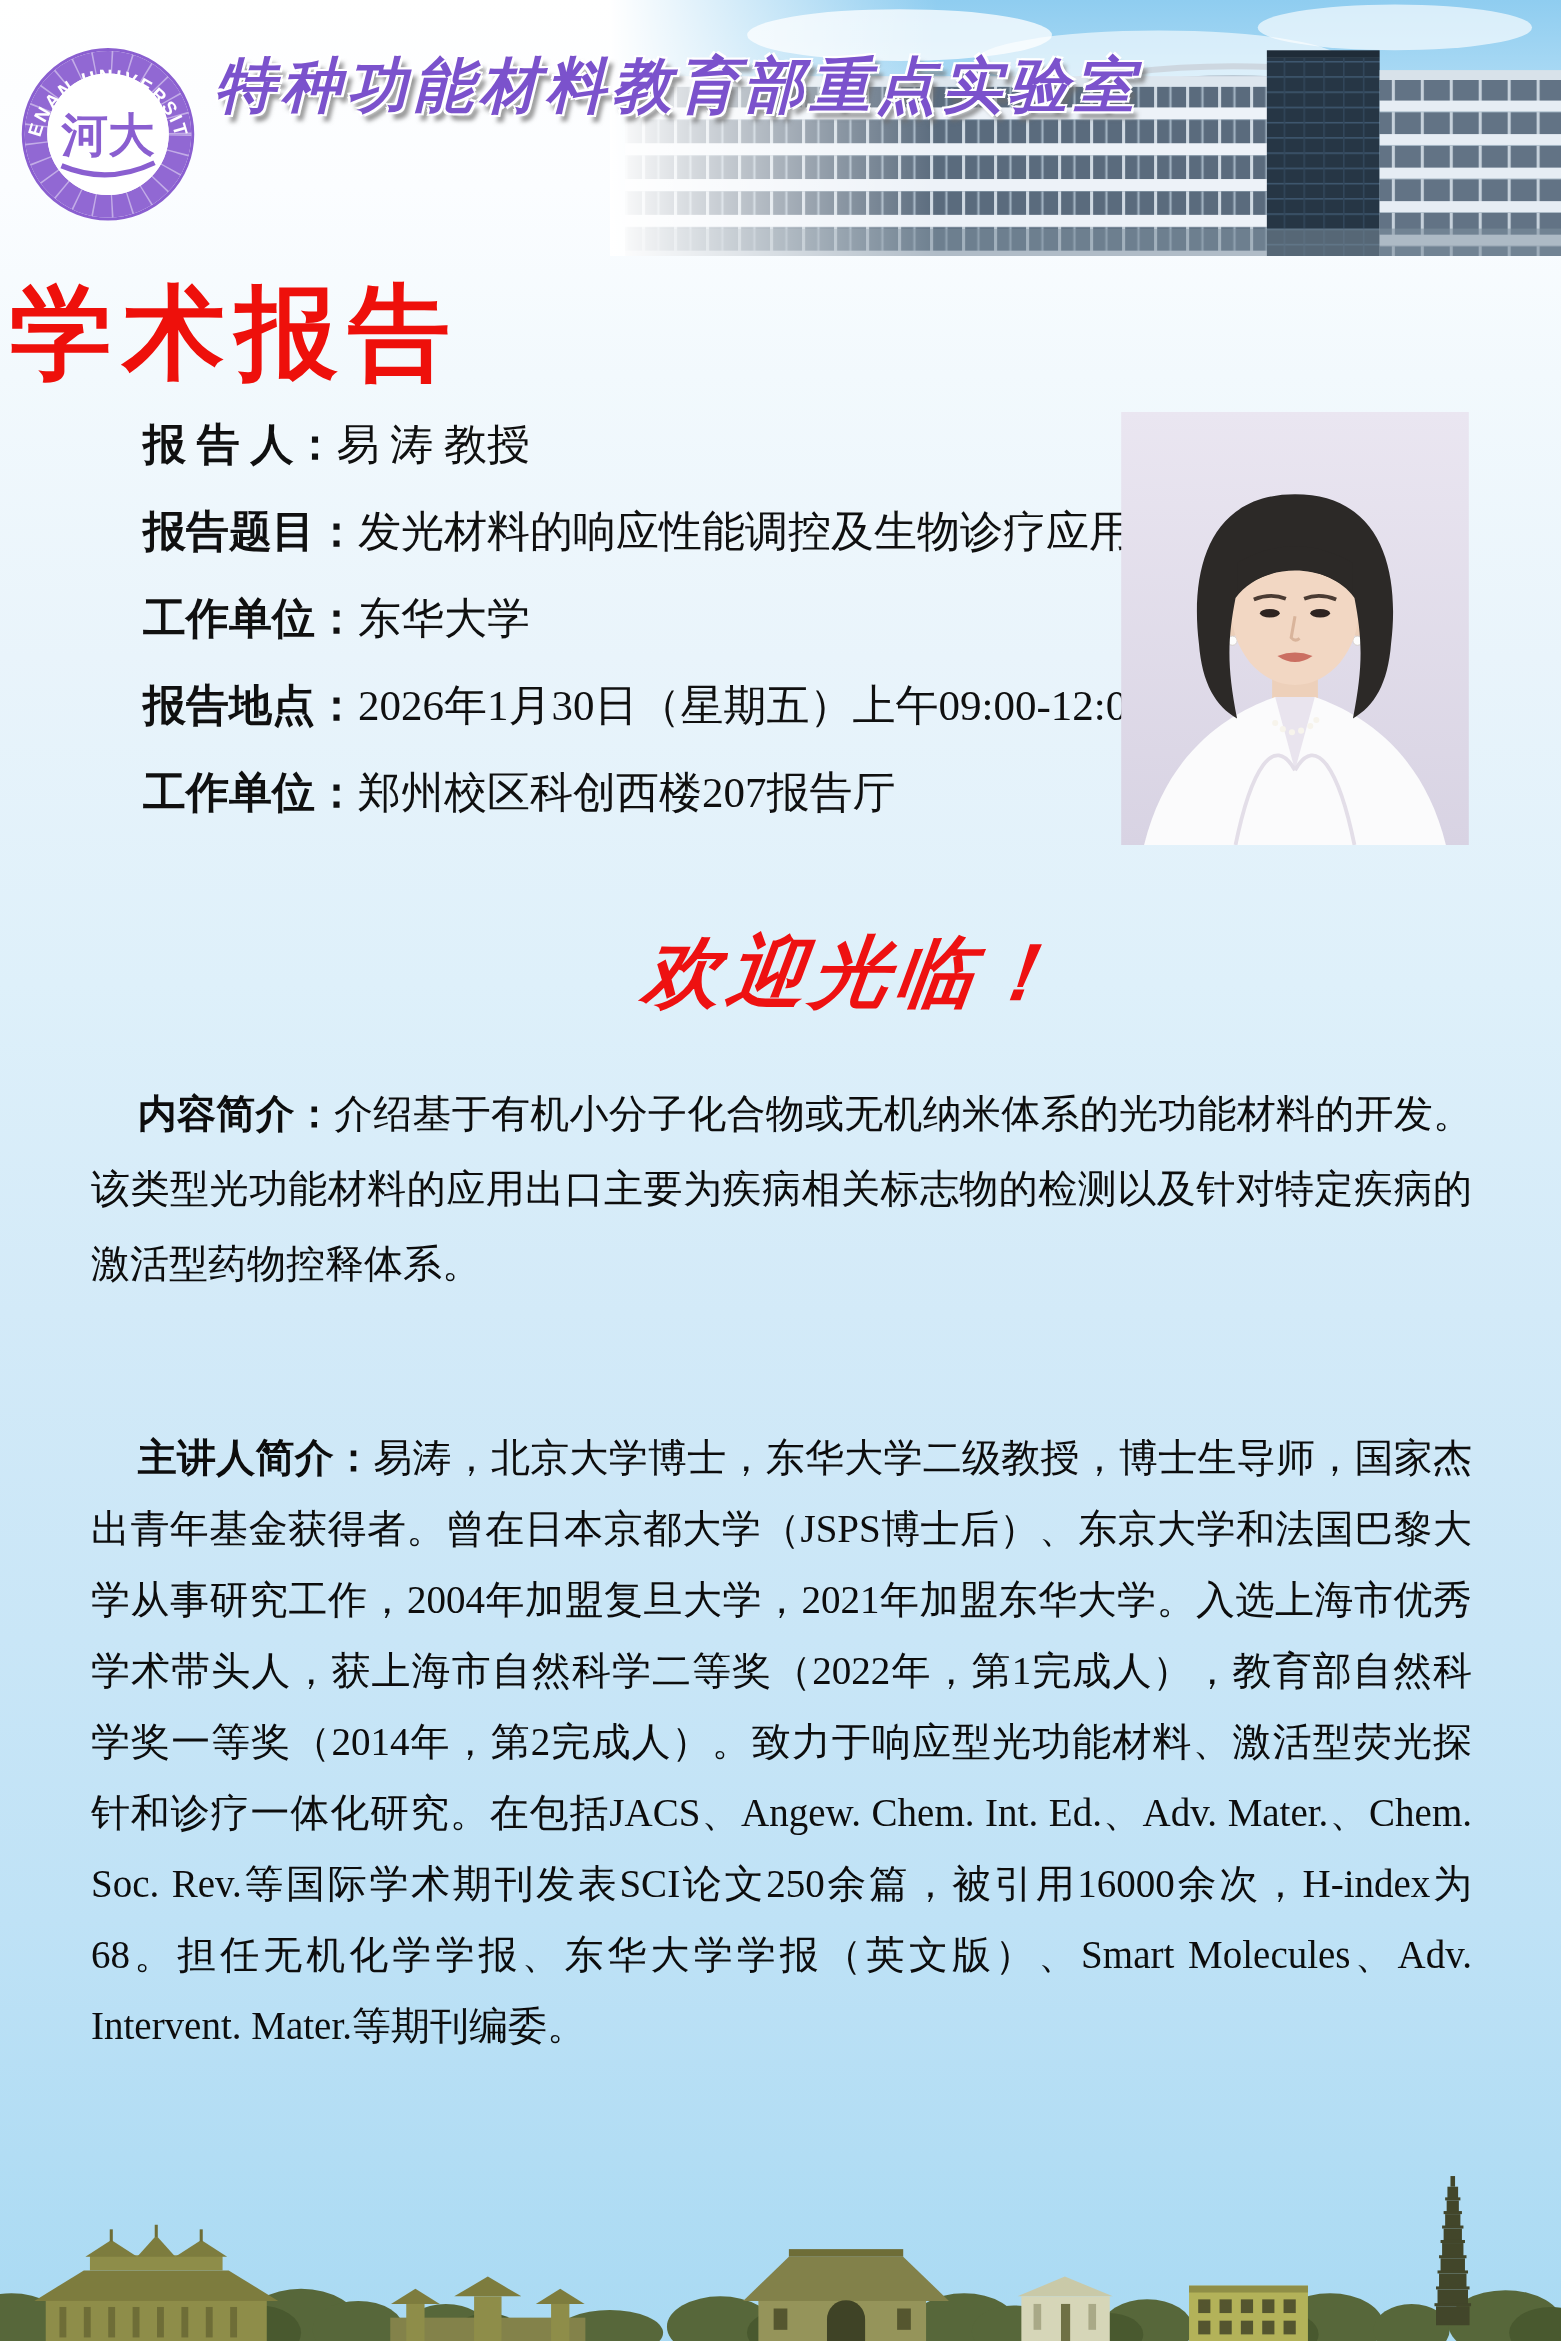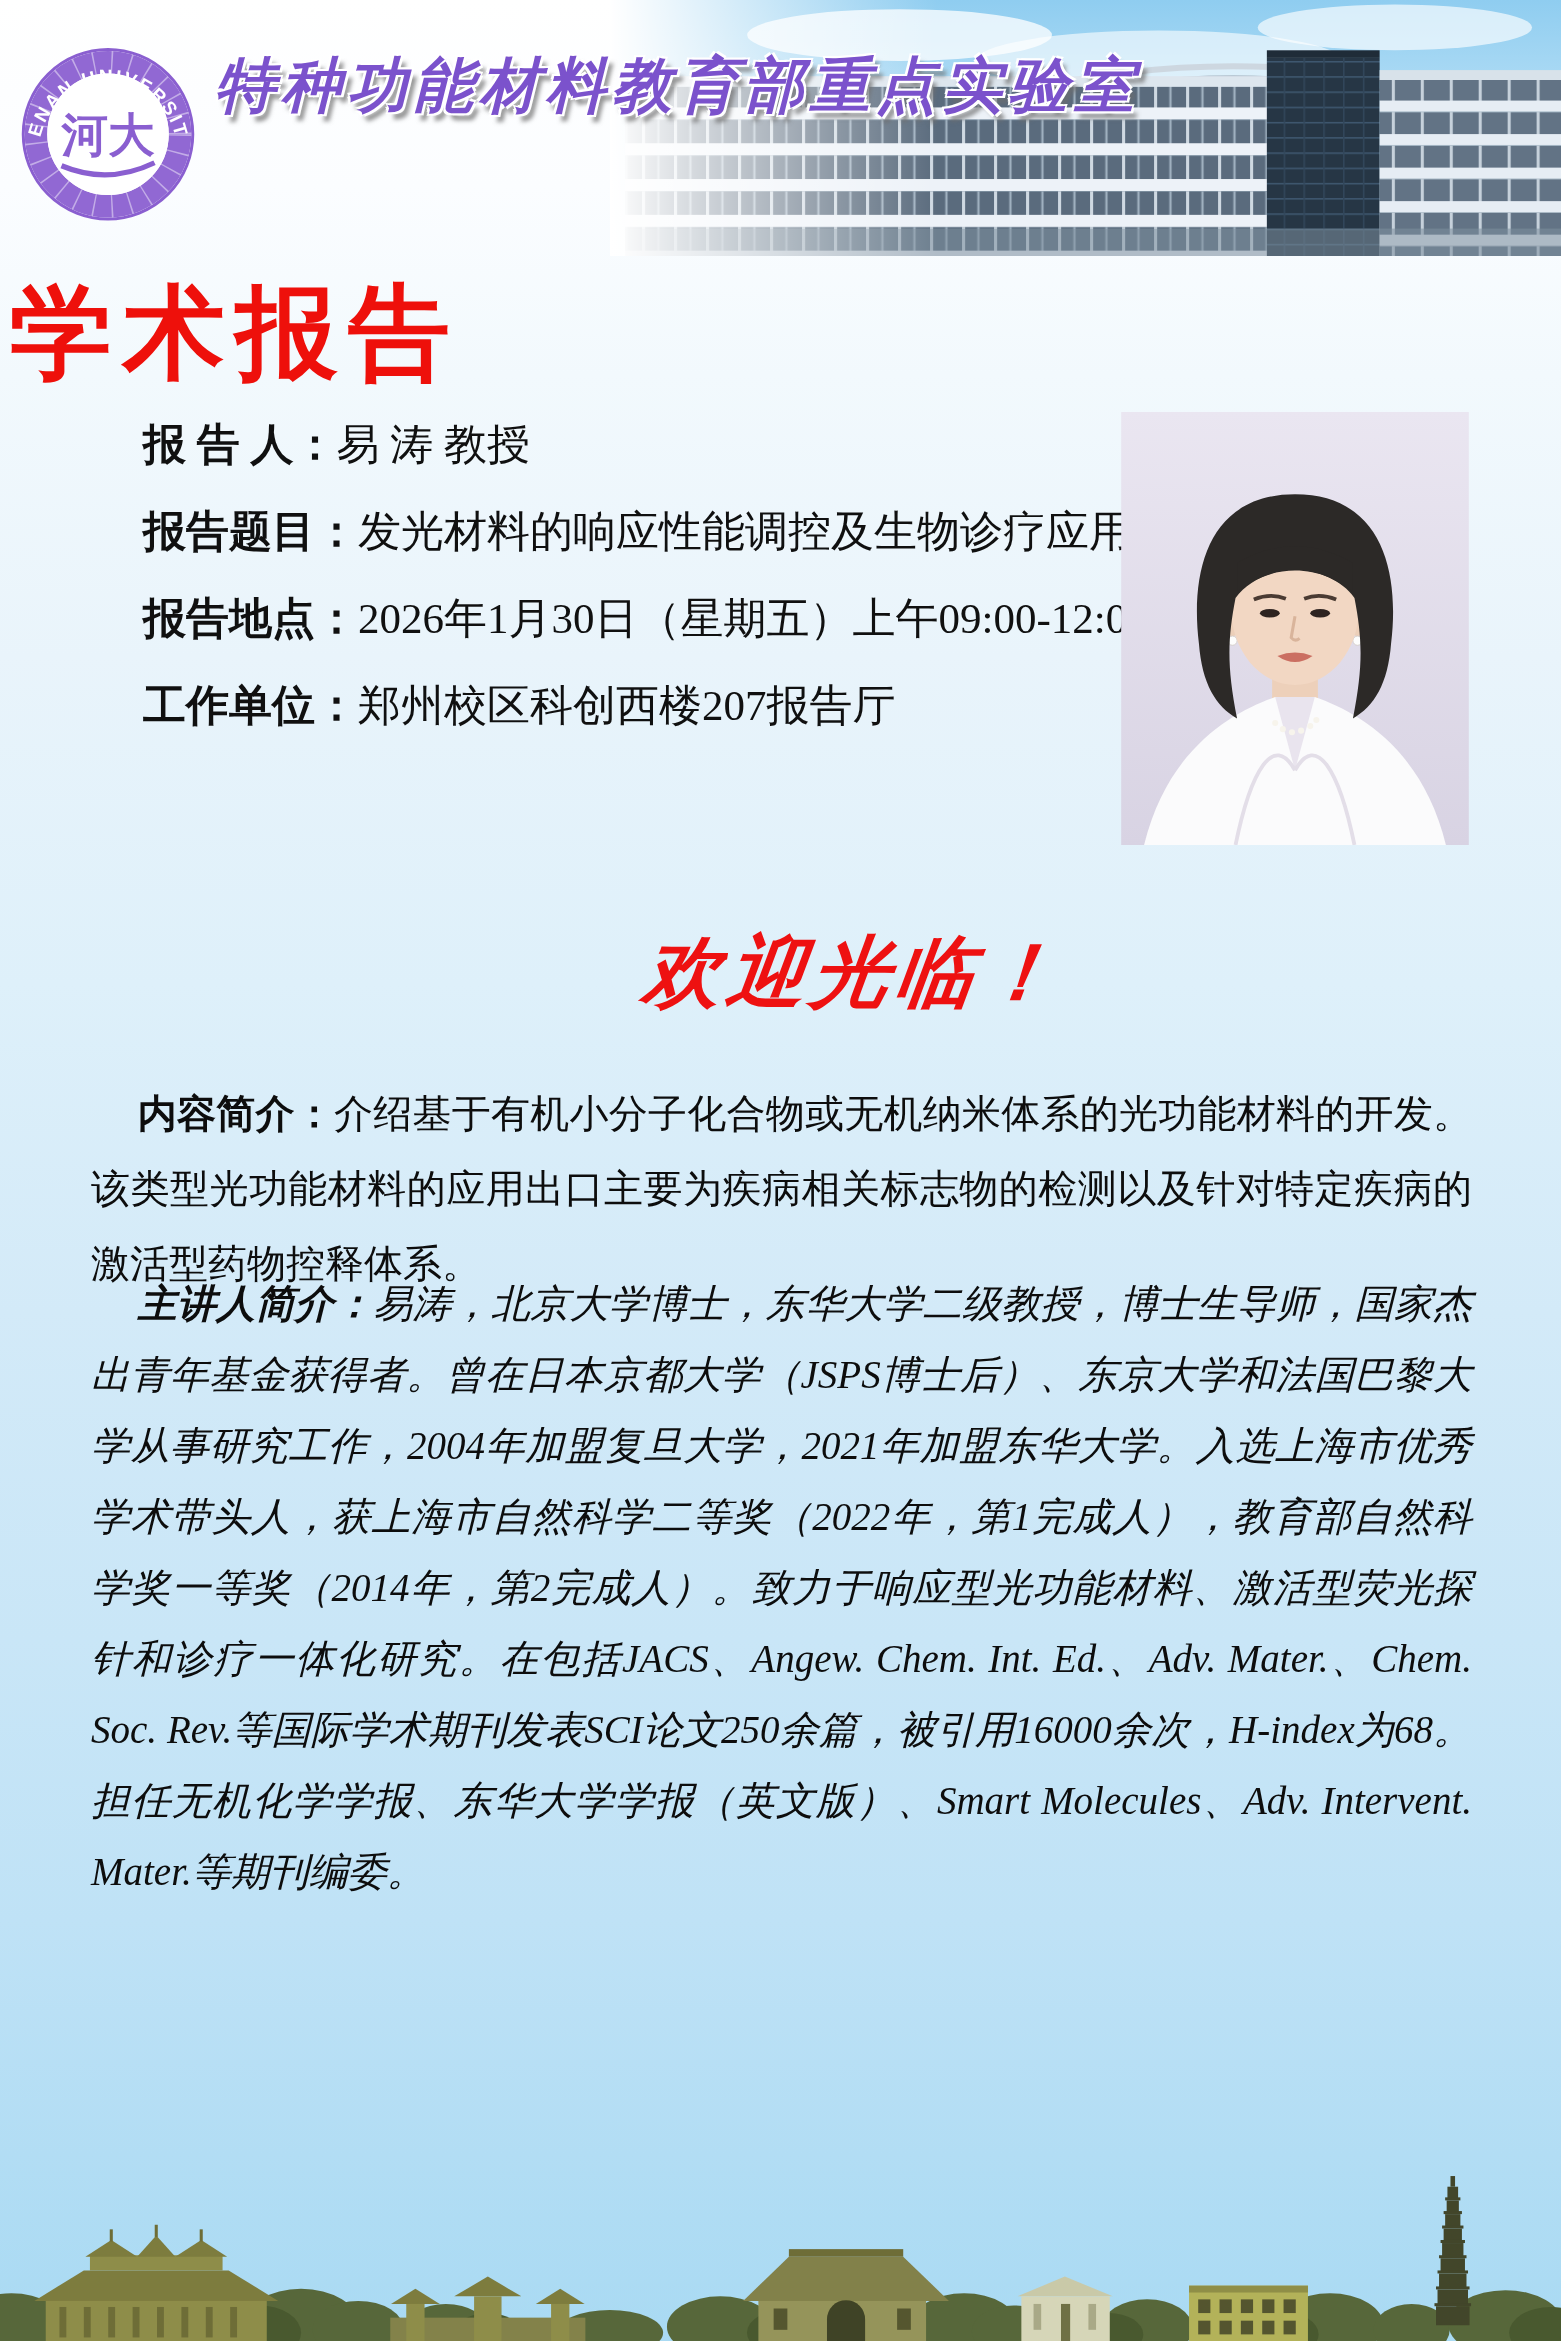--- a/index.html
+++ b/index.html
@@ -48,21 +48,21 @@
     font-size:78px;font-weight:bold;letter-spacing:6.1px;color:#ee1111;
     transform:skewX(-7deg);font-style:italic;
   }
   
   .para{
     position:absolute;left:91px;width:1381px;margin:0;
     font-size:39px;color:#0d0d0d;text-align:justify;text-indent:1.2em;
   }
   .para .p-label{font-weight:bold;}
   .abstract{top:1076px;line-height:75px;}
-  .bio{top:1268px;line-height:71px;font-style:italic;}
+  .bio{top:1422px;line-height:71px;}
   
   .skyline{position:absolute;left:0;top:2173px;width:1561px;height:169px;}
 </style>
 </head>
 <body>
 
 <div class="page">
 
   <div class="header">
 
@@ -141,20 +141,23 @@
   <h1 class="main-title">学术报告</h1>
 
   <div class="info">
     <div class="info-row">
       <span class="info-label">报 告 人：</span><span class="info-value">易 涛 教授</span>
     </div>
     <div class="info-row">
       <span class="info-label">报告题目：</span><span class="info-value">发光材料的响应性能调控及生物诊疗应用</span>
     </div>
     <div class="info-row">
+      <span class="info-label">工作单位：</span><span class="info-value">东华大学</span>
+    </div>
+    <div class="info-row">
       <span class="info-label">报告地点：</span><span class="info-value">2026年1月30日（星期五）上午09:00-12:00</span>
     </div>
     <div class="info-row">
       <span class="info-label">工作单位：</span><span class="info-value">郑州校区科创西楼207报告厅</span>
     </div>
   </div>
 
   <div class="photo">
     <svg viewBox="0 0 456 568" width="348" height="433">
       <defs>

